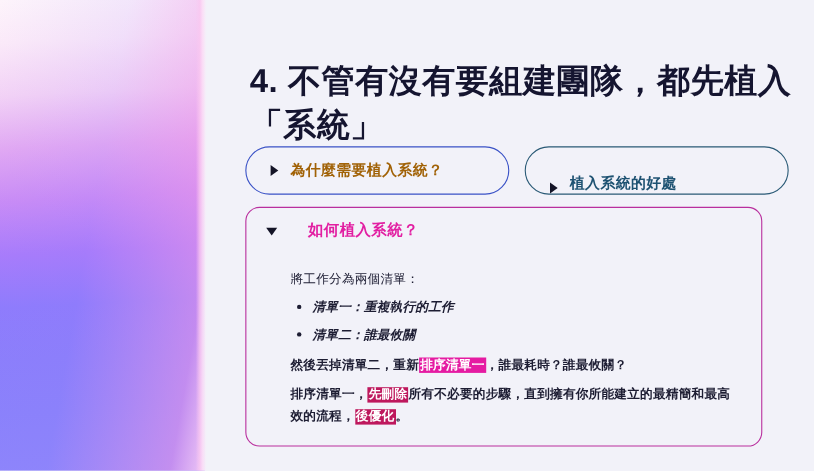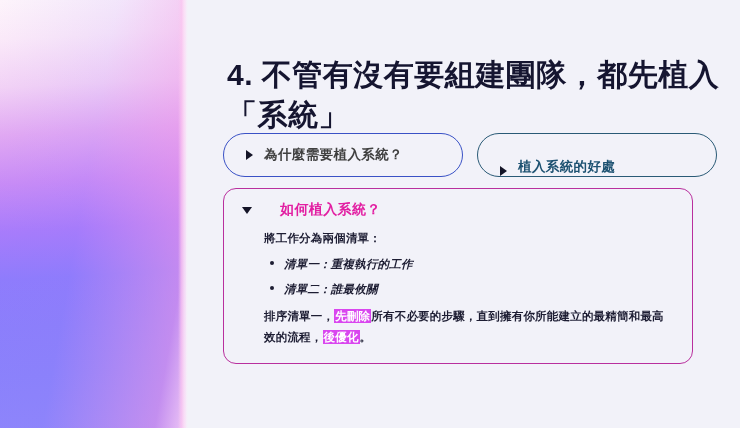--- a/index.html
+++ b/index.html
@@ -96,21 +96,21 @@
     background: transparent;
     font-size: 13.5px;
     font-weight: 700;
     letter-spacing: 0.4px;
     cursor: pointer;
     white-space: nowrap;
   }
   .pill-a {
     width: 240px;
     border: 1.6px solid #3a52c6;
-    color: #404040;
+    color: #a16207;
   }
   .pill-b {
     width: 240px;
     border: 1.6px solid #2a5a76;
     color: #1e5272;
     align-items: flex-end;
   }
   .tri-right {
     width: 0; height: 0;
     border-left: 7px solid #141427;
@@ -151,21 +151,21 @@
     color: #e21fa2;
   }
   #panel-body {
     padding-left: 22px;
     padding-top: 9px;
     color: #1d1d33;
     font-size: 11.5px;
     line-height: 1.75;
     letter-spacing: 0.2px;
   }
-  .body-line { margin: 0 0 6px 0; font-weight: 700; }
+  .body-line { margin: 16px 0 6px 0; font-weight: 400; }
   ul.checklist {
     margin: 4px 0 7px 0;
     padding-left: 20px;
     list-style: none;
     font-style: italic;
   }
   ul.checklist li {
     position: relative;
     margin-bottom: 5px;
     font-weight: 600;
@@ -179,21 +179,21 @@
     background: #1d1d33;
     border-radius: 50%;
   }
   .hl-strong {
     background: #e51ba2;
     color: #ffffff;
     padding: 1px 1px;
     font-weight: 700;
   }
   .hl-soft {
-    background: #d946ef;
+    background: #be185d;
     color: #ffffff;
     padding: 1px 1px;
     font-weight: 700;
   }
   .para { margin: 0; font-weight: 600; }
 </style>
 </head>
 <body>
 
 <div id="stage">
@@ -228,20 +228,21 @@
 
       <div id="panel-body">
 
         <p class="body-line">將工作分為兩個清單：</p>
 
         <ul class="checklist">
           <li>清單一：重複執行的工作</li>
           <li>清單二：誰最攸關</li>
         </ul>
 
+        <p class="para"><span>然後丟掉清單二，重新</span><span class="hl-strong">排序清單一</span><span>，誰最耗時？誰最攸關？</span></p>
 
         <p class="para" style="margin-top:6px;"><span>排序清單一，</span><span class="hl-soft">先刪除</span><span>所有不必要的步驟，直到擁有你所能建立的最精簡和最高效的流程，</span><span class="hl-soft">後優化</span><span>。</span></p>
 
       </div>
     </div>
 
   </div>
 </div>
 
 </body></html>

